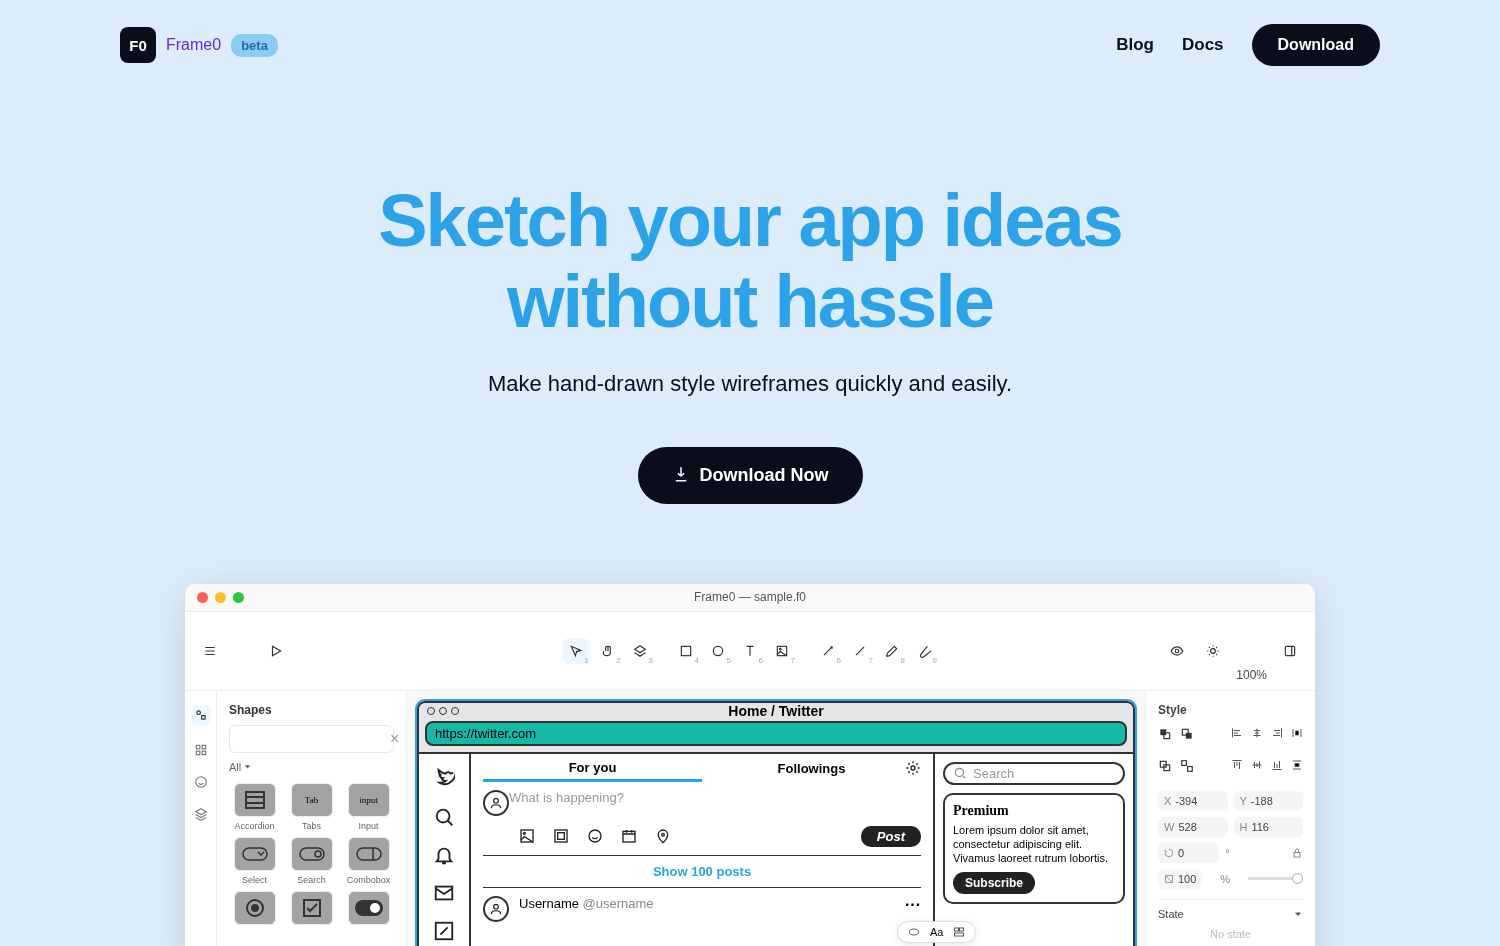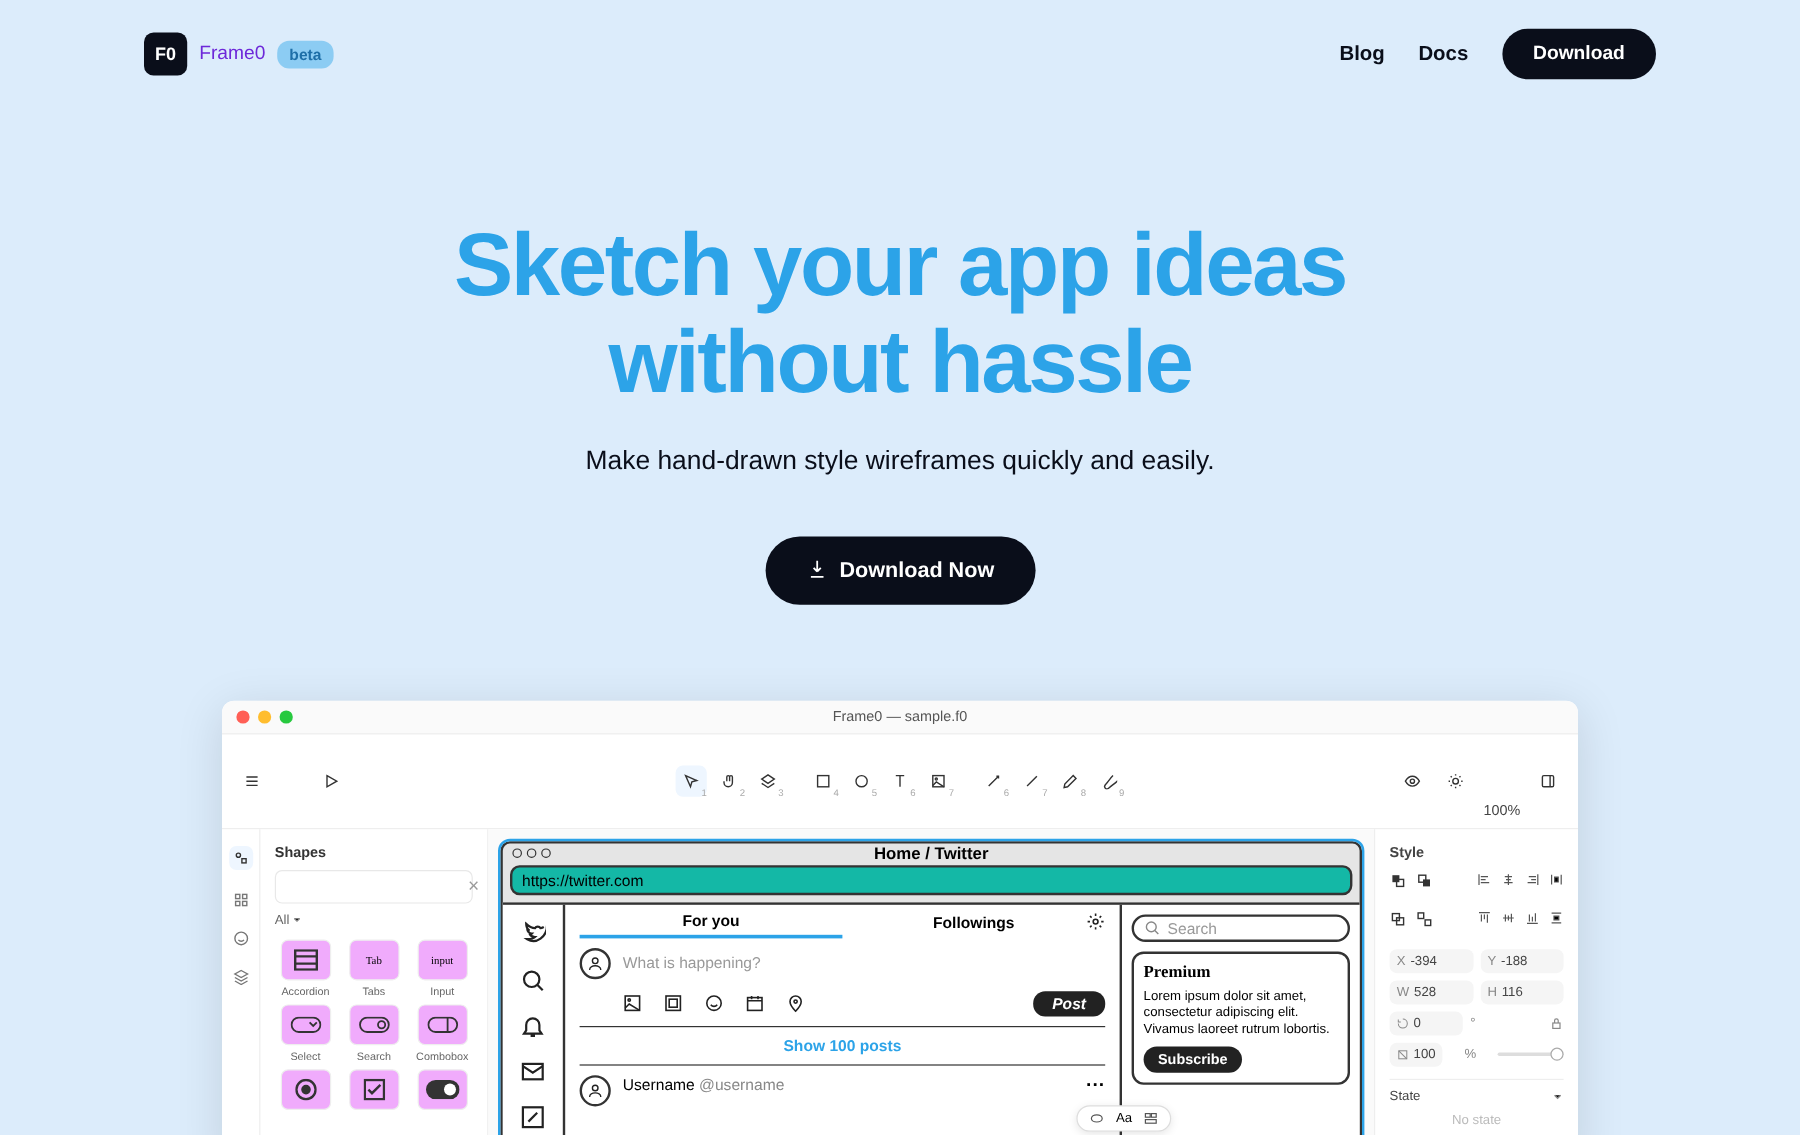--- a/index.html
+++ b/index.html
@@ -46,42 +46,42 @@
 .rail .sel { background: #eef6ff; border-radius: 6px; padding: 3px; }
 
 .panel-left { width: 190px; border-right: 1px solid #eee; padding: 12px; }
 .panel-left h4 { font-size: 12px; font-weight: 600; color: #333; margin-bottom: 8px; }
 .search-shapes { display: flex; align-items: center; gap: 6px; border: 1px solid #e8e8e8; border-radius: 6px; padding: 4px 6px; margin-bottom: 8px; }
 .search-shapes input { border: none; outline: none; font-size: 11px; flex: 1; }
 .sx { color: #999; cursor: pointer; }
 .filter { font-size: 11px; color: #666; margin-bottom: 10px; display: flex; align-items: center; gap: 2px;}
 .shape-grid { display: grid; grid-template-columns: repeat(3,1fr); gap: 6px; }
 .shape { display: flex; flex-direction: column; align-items: center; gap: 4px; }
-.shape .thumb { width: 42px; height: 34px; background: #f0abfc; border: 1px solid #eee; border-radius: 6px; display: flex; align-items: center; justify-content: center; font-size: 9px; font-family: 'Comic Sans MS', cursive; }
+.shape .thumb { width: 42px; height: 34px; background: #a3a3a3; border: 1px solid #eee; border-radius: 6px; display: flex; align-items: center; justify-content: center; font-size: 9px; font-family: 'Comic Sans MS', cursive; }
 .shape .lbl { font-size: 9px; color: #666; }
 
 .canvas { flex: 1; background: #fafafa; padding: 10px; position: relative;}
 .browser { background: #e5e5e5; border: 2px solid #333; border-radius: 8px; font-family: 'Comic Sans MS', cursive; position: relative; outline: 2px solid #2ca3e8;}
 .browser-head { display: flex; align-items: center; padding: 4px 8px; position: relative; }
 .browser-dots { display: flex; gap: 4px; }
 .browser-dots span { width: 8px; height: 8px; border: 1.5px solid #333; border-radius: 50%; display: inline-block;}
 .browser-title { position: absolute; left:0; right:0; text-align: center; font-size: 14px; font-weight: 600;}
 .url { margin: 2px 6px 6px; background: #14b8a6; border: 2px solid #333; border-radius: 8px; padding: 3px 8px; font-size: 13px; }
 .content { background: white; display: flex; border-top: 2px solid #333; height: 200px; }
 
 .sidenav { width: 52px; border-right: 2px solid #333; display: flex; flex-direction: column; align-items: center; gap: 16px; padding-top: 14px; color: #222; }
 .sidenav svg { width: 22px; height: 22px; }
 
 .feed { flex: 1; padding: 0 12px; overflow: hidden;}
 .tabs { display: flex; align-items: center; position: relative; padding: 6px 0 0;}
 .tabs .tab { flex: 1; text-align: center; font-size: 13px; font-weight: 600; padding-bottom: 4px;}
 .tabs .tab.act { border-bottom: 3px solid #2ca3e8; color: #000;}
 .tabs .gear { position: absolute; right: 0; top: 6px;}
 .compose { padding: 8px 0; }
-.compose-row { display: flex; align-items: center; gap: 10px; }
+.compose-row { display: flex; }
 .avatar { width: 26px; height: 26px; border: 2px solid #333; border-radius: 50%; display: inline-flex; align-items: center; justify-content: center;}
 .placeholder { color: #999; font-size: 13px; }
 .compose-icons { display: flex; gap: 18px; padding-left: 36px; margin-top: 10px; align-items: center; font-style: italic;}
 .compose-icons .post { margin-left: auto; background: #222; color: white; border-radius: 10px; padding: 3px 16px; font-size: 13px; font-weight: 600;}
 .showposts { text-align: center; padding: 8px 0; color: #2ca3e8; font-size: 13px; font-weight: 600; border-top: 1.5px solid #333; border-bottom: 1.5px solid #333;}
 .post-item { display: flex; gap: 10px; padding: 8px 0; position: relative;}
 .post-item .meta { font-size: 13px; }
 .meta .un { font-weight: 400; margin-top: 33px; } .meta .hn { color: #888; }
 .post-item .dots { position: absolute; right: 0; top: 8px; font-weight: 700;}
 .float-pill { position: absolute; left: 490px; top: 230px; background: white; border: 1px solid #ddd; border-radius: 999px; padding: 4px 10px; display: flex; gap: 10px; font-size: 11px; box-shadow: 0 2px 8px rgba(0,0,0,0.1); align-items: center;}

